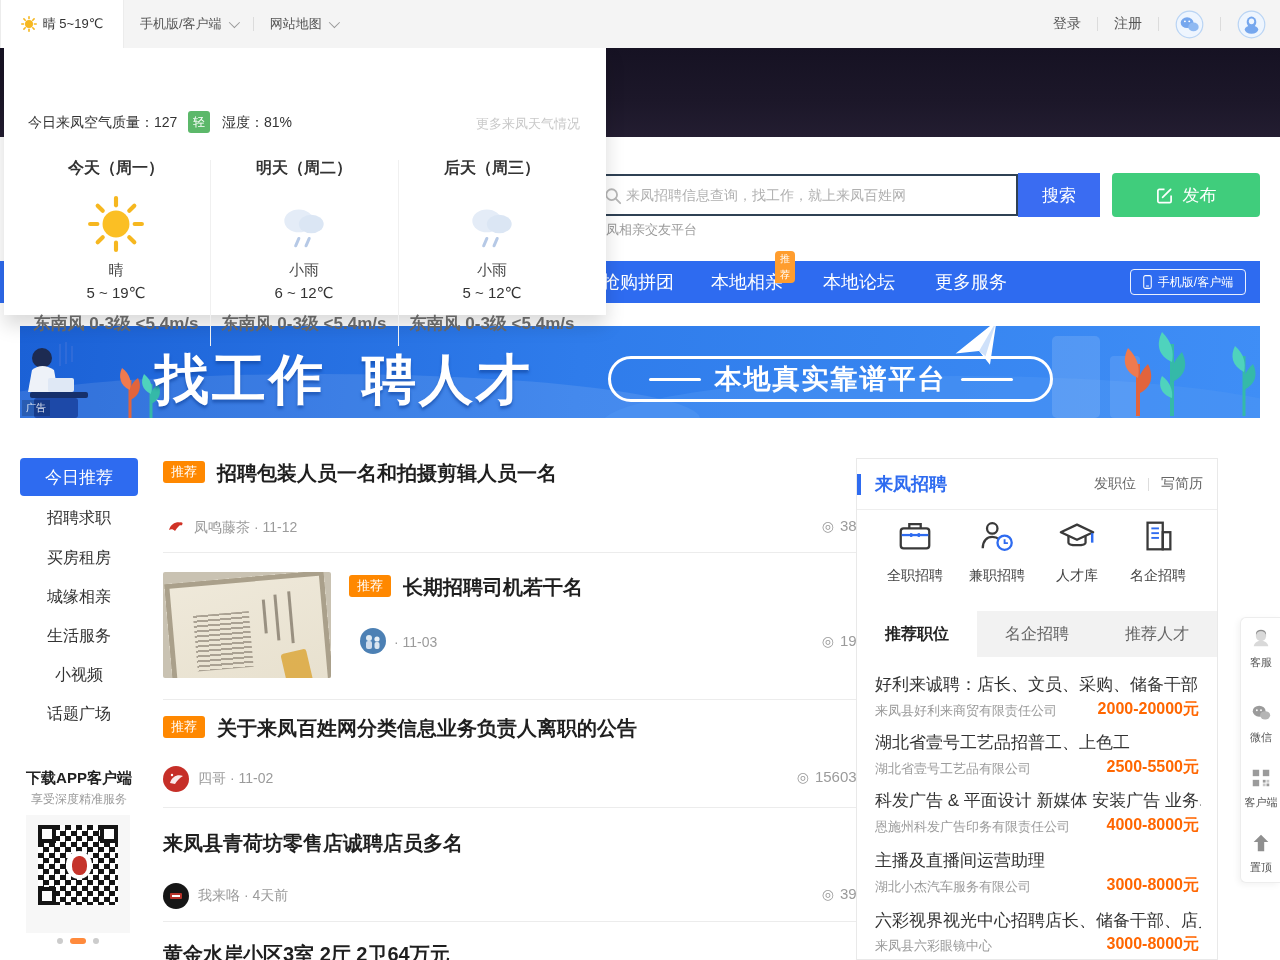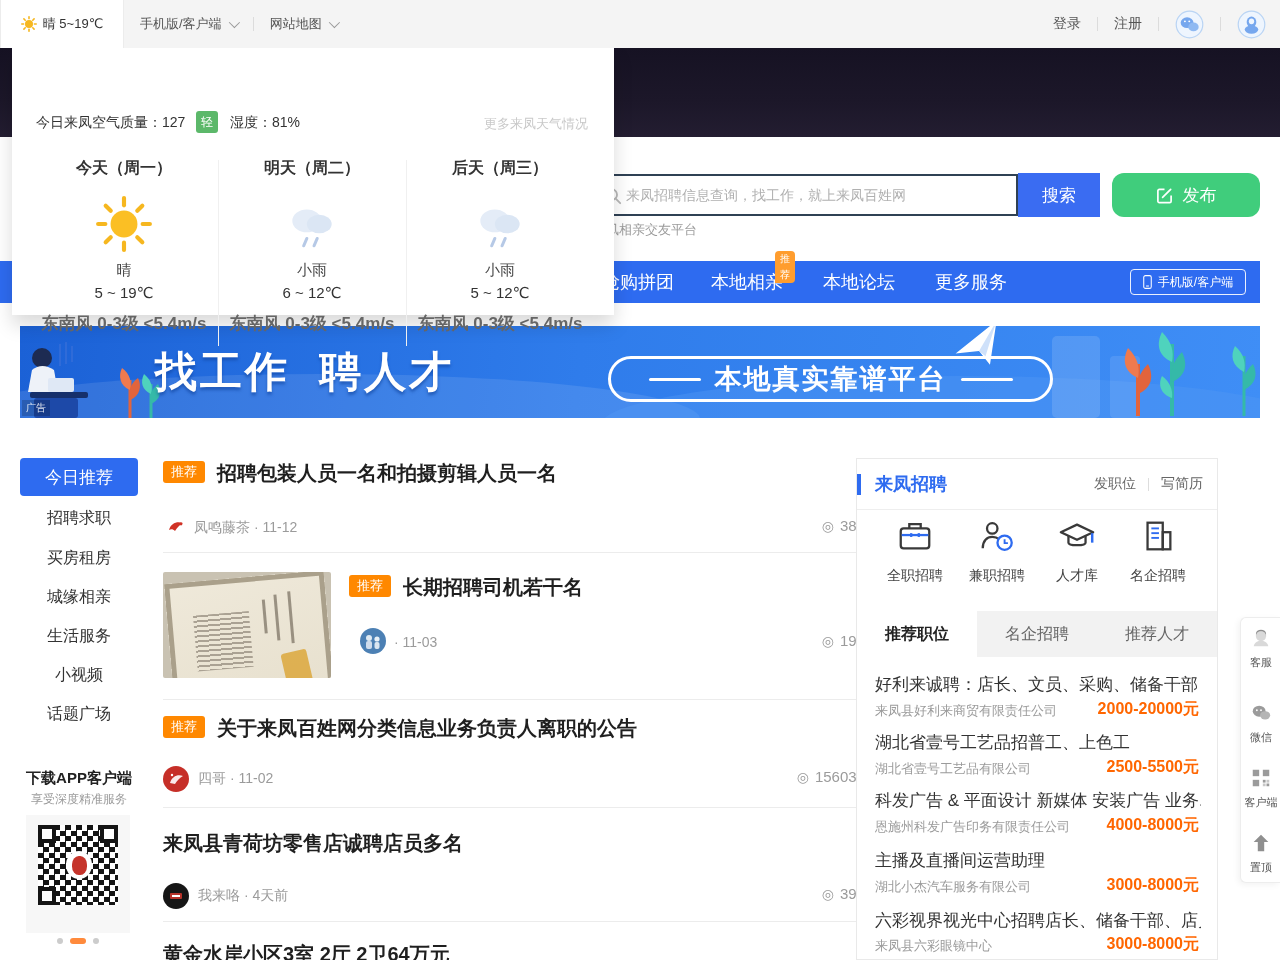--- a/index.html
+++ b/index.html
@@ -19,50 +19,50 @@
 
   
   .header-dark { position:absolute; left:0; top:48px; width:1280px; height:89px; background:linear-gradient(180deg,#161223 0%,#1c1729 60%,#231d31 100%); z-index:1; }
 
   
   .search-box { position:absolute; left:560px; top:174px; width:458px; height:42px; background:#fff; border:2px solid #2f4154; z-index:5; }
   .search-box svg { position:absolute; left:42px; top:11px; }
   .search-box input { position:absolute; left:64px; top:0; width:388px; height:38px; border:none; outline:none; font-size:14px; color:#333; font-family:inherit; }
   .search-box input::placeholder { color:#b0b0b0; }
   .btn-search { position:absolute; left:1018px; top:173px; width:82px; height:44px; background:#3a6cf2; color:#fff; border:none; font-size:17px; cursor:pointer; z-index:5; font-family:inherit; }
-  .btn-publish { position:absolute; left:1112px; top:173px; width:148px; height:44px; background:#40cd7c; color:#fff; border:none; font-size:17px; border-radius:12px; cursor:pointer; z-index:5; display:flex; align-items:center; justify-content:center; gap:10px; font-family:inherit; }
+  .btn-publish { position:absolute; left:1112px; top:173px; width:148px; height:44px; background:#40cd7c; color:#fff; border:none; font-size:17px; border-radius:4px; cursor:pointer; z-index:5; display:flex; align-items:center; justify-content:center; gap:10px; font-family:inherit; }
   .hot-text { position:absolute; left:593px; top:221px; font-size:13px; color:#9b9b9b; z-index:5; cursor:pointer; }
 
   
   .navbar { position:absolute; left:0; top:261px; width:1260px; height:42px; background:#2e6bf0; z-index:5; }
   .nav-item { position:absolute; top:0; height:42px; line-height:42px; color:#fff; font-size:18px; cursor:pointer; }
   .nav-badge { position:absolute; left:64px; top:-10px; background:#ff9d2e; color:#fff; font-size:10px; line-height:16px; padding:0 5px; border-radius:4px 4px 4px 0; }
   .nav-app { position:absolute; left:1130px; top:8px; width:116px; height:26px; border:1px solid rgba(255,255,255,.9); border-radius:4px; color:#fff; font-size:12px; display:flex; align-items:center; justify-content:center; gap:6px; cursor:pointer; }
 
   
-  .wpanel { position:absolute; left:12px; top:48px; width:602px; height:267px; background:#fff; box-shadow:0 10px 18px rgba(0,0,0,.15); z-index:50; }
+  .wpanel { position:absolute; left:4px; top:48px; width:602px; height:267px; background:#fff; box-shadow:0 10px 18px rgba(0,0,0,.15); z-index:50; }
   .aqi-text { position:absolute; left:24px; top:66px; font-size:14px; color:#333; }
   .aqi-badge { position:absolute; left:184px; top:63px; width:22px; height:22px; background:#5cb86a; border-radius:3px; color:#fff; font-size:12px; display:flex; align-items:center; justify-content:center; }
   .humidity { position:absolute; left:218px; top:66px; font-size:14px; color:#333; }
   .more-weather { position:absolute; right:26px; top:67px; font-size:13px; color:#c9c9c9; cursor:pointer; }
   .wday { position:absolute; top:110px; width:188px; text-align:center; }
   .wday .t { font-size:16px; font-weight:700; color:#333; }
   .wday .ic { margin-top:12px; height:66px; display:flex; align-items:center; justify-content:center; }
   .wday .c { font-size:15px; color:#444; margin-top:4px; }
   .wday .tp { font-size:15px; color:#333; margin-top:4px; }
   .wday .w { font-size:17px; color:#666; margin-top:10px;font-weight:bold; }
   .wv { position:absolute; top:112px; width:1px; height:186px; background:#f0f0f0; }
 
   
   .banner { position:absolute; left:20px; top:326px; width:1240px; height:92px; background:linear-gradient(95deg,#1b61d6 0%,#2f7ceb 45%,#3f8ef6 100%); overflow:hidden; cursor:pointer; z-index:4; }
   .bwave1 { position:absolute; left:-80px; bottom:-46px; width:760px; height:90px; background:rgba(255,255,255,.10); border-radius:50%; }
   .bwave2 { position:absolute; right:-60px; bottom:-58px; width:720px; height:100px; background:rgba(80,150,245,.45); border-radius:50%; }
   .bld1 { position:absolute; right:160px; top:10px; width:48px; height:82px; background:rgba(255,255,255,.13); border-radius:5px; }
   .bld2 { position:absolute; right:120px; top:30px; width:30px; height:62px; background:rgba(255,255,255,.10); border-radius:4px; }
-  .headline { position:absolute; left:135px; top:18px; font-size:42px; font-weight:700; color:#fff; letter-spacing:3px; text-shadow:0 3px 3px rgba(17,68,158,.6); white-space:pre; }
+  .headline { position:absolute; left:135px; top:18px; font-size:54px; font-weight:700; color:#fff; letter-spacing:3px; text-shadow:0 3px 3px rgba(17,68,158,.6); white-space:pre; }
   .pill { position:absolute; left:588px; top:30px; width:445px; height:46px; border:3px solid #fff; border-radius:25px; display:flex; align-items:center; justify-content:center; gap:14px; color:#fff; font-size:27px; font-weight:700; letter-spacing:2px; }
   .pill::before, .pill::after { content:""; width:52px; height:3px; background:#fff; border-radius:2px; }
   .plane { position:absolute; left:930px; top:-6px; transform:rotate(-12deg); }
   .ad-label { position:absolute; left:2px; bottom:2px; font-size:10px; color:rgba(255,255,255,.85); background:rgba(0,0,0,.18); padding:1px 4px; }
   .leaf { position:absolute; }
 
   
   .side-active { position:absolute; left:20px; top:458px; width:118px; height:38px; background:#2e6bf0; border-radius:4px; color:#fff; font-size:17px; display:flex; align-items:center; justify-content:center; cursor:pointer; }
   .side-item { position:absolute; left:20px; width:118px; text-align:center; font-size:16px; color:#333; cursor:pointer; }
   .app-title { position:absolute; left:10px; top:769px; width:138px; text-align:center; font-size:15px; font-weight:700; color:#222; }

